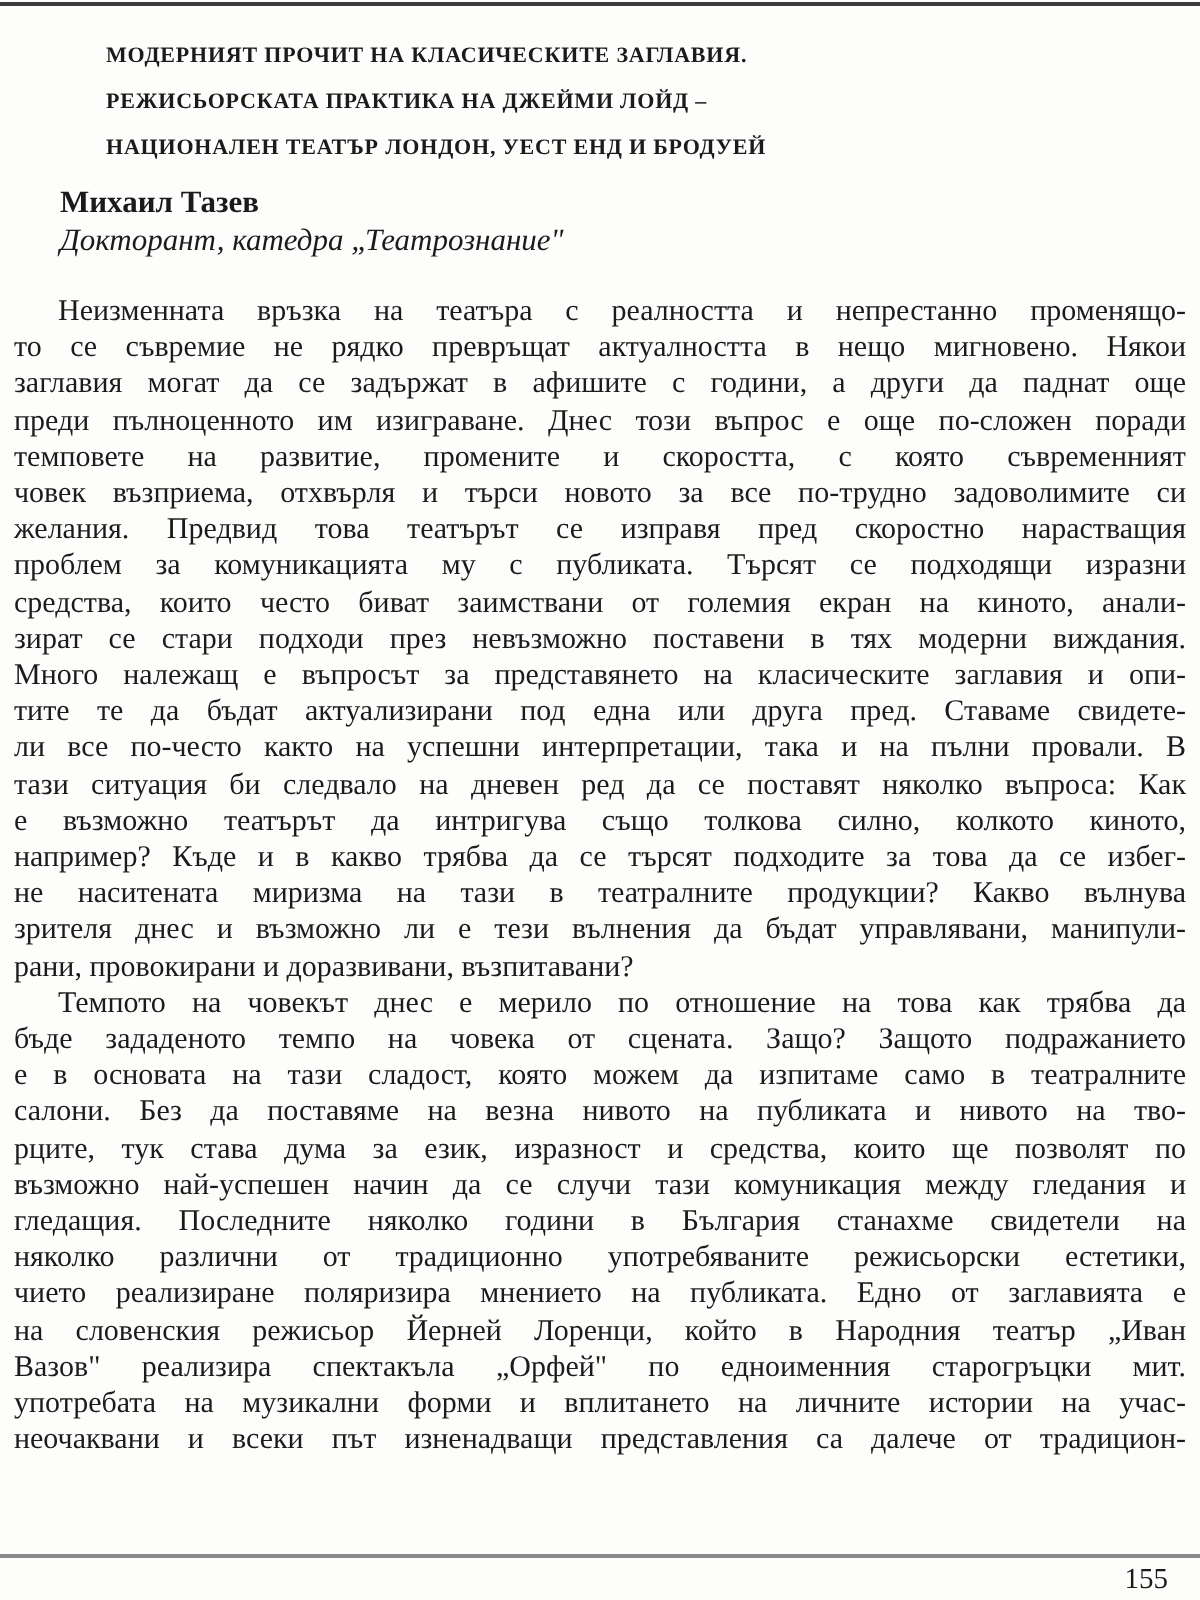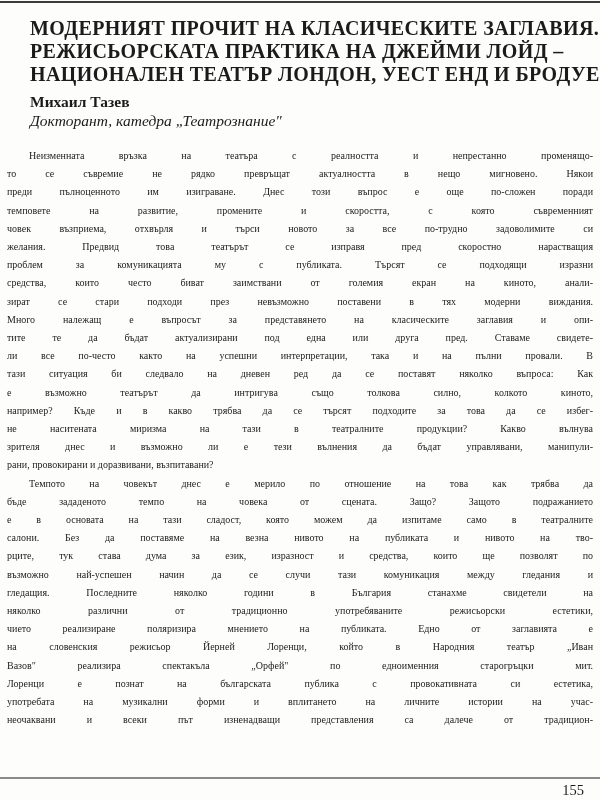--- a/index.html
+++ b/index.html
@@ -18,25 +18,26 @@
     left: 0; top: 1px;
     width: 600px; height: 2px;
     background: #3c3c3c;
   }
   .title-block {
     position: absolute;
     left: 30px; top: 17px;
     width: 545px;
   }
   .title-line {
-    font-size: 20px;
+    font-size: 11px;
     font-weight: bold;
     line-height: 23px;
     letter-spacing: 0.4px;
     white-space: nowrap;
+    margin-left: 23px;
   }
   .byline {
     position: absolute;
     left: 30px; top: 92px;
     width: 540px;
   }
   .author {
     font-size: 15.5px;
     font-weight: bold;
     line-height: 19px;
@@ -46,21 +47,21 @@
     font-style: italic;
     line-height: 19px;
   }
   .body-text {
     position: absolute;
     left: 7px; top: 147px;
     width: 586px;
   }
   .paragraph { margin: 0; }
   .line {
-    font-size: 10px;
+    font-size: 15px;
     line-height: 18.2px;
     text-align: justify;
     text-align-last: justify;
     white-space: nowrap;
     overflow: hidden;
   }
   .line.indent { text-indent: 22px; }
   .line.last { text-align-last: left; }
   .footer-rule {
     position: absolute;
@@ -89,20 +90,21 @@
 
   <div class="byline">
     <div class="author">Михаил Тазев</div>
     <div class="affiliation">Докторант, катедра „Театрознание"</div>
   </div>
 
   <div class="body-text">
       <div class="paragraph">
         <div class="line indent">Неизменната връзка на театъра с реалността и непрестанно променящо-</div>
         <div class="line">то се съвремие не рядко превръщат актуалността в нещо мигновено. Някои</div>
+        <div class="line">заглавия могат да се задържат в афишите с години, а други да паднат още</div>
         <div class="line">преди пълноценното им изиграване. Днес този въпрос е още по-сложен поради</div>
         <div class="line">темповете на развитие, промените и скоростта, с която съвременният</div>
         <div class="line">човек възприема, отхвърля и търси новото за все по-трудно задоволимите си</div>
         <div class="line">желания. Предвид това театърът се изправя пред скоростно нарастващия</div>
         <div class="line">проблем за комуникацията му с публиката. Търсят се подходящи изразни</div>
         <div class="line">средства, които често биват заимствани от големия екран на киното, анали-</div>
         <div class="line">зират се стари подходи през невъзможно поставени в тях модерни виждания.</div>
         <div class="line">Много належащ е въпросът за представянето на класическите заглавия и опи-</div>
         <div class="line">тите те да бъдат актуализирани под една или друга пред. Ставаме свидете-</div>
         <div class="line">ли все по-често както на успешни интерпретации, така и на пълни провали. В</div>
@@ -118,21 +120,20 @@
         <div class="line">бъде зададеното темпо на човека от сцената. Защо? Защото подражанието</div>
         <div class="line">е в основата на тази сладост, която можем да изпитаме само в театралните</div>
         <div class="line">салони. Без да поставяме на везна нивото на публиката и нивото на тво-</div>
         <div class="line">рците, тук става дума за език, изразност и средства, които ще позволят по</div>
         <div class="line">възможно най-успешен начин да се случи тази комуникация между гледания и</div>
         <div class="line">гледащия. Последните няколко години в България станахме свидетели на</div>
         <div class="line">няколко различни от традиционно употребяваните режисьорски естетики,</div>
         <div class="line">чието реализиране поляризира мнението на публиката. Едно от заглавията е</div>
         <div class="line">на словенския режисьор Йерней Лоренци, който в Народния театър „Иван</div>
         <div class="line">Вазов" реализира спектакъла „Орфей" по едноименния старогръцки мит.</div>
-        <div class="line">Лоренци е познат на българската публика с провокативната си естетика,</div>
         <div class="line">употребата на музикални форми и вплитането на личните истории на учас-</div>
         <div class="line">неочаквани и всеки път изненадващи представления са далече от традицион-</div>
       </div>
     </div>
 
   <div class="footer-rule"></div>
   <div class="page-number">155</div>
 </div>
 
 </body></html>

